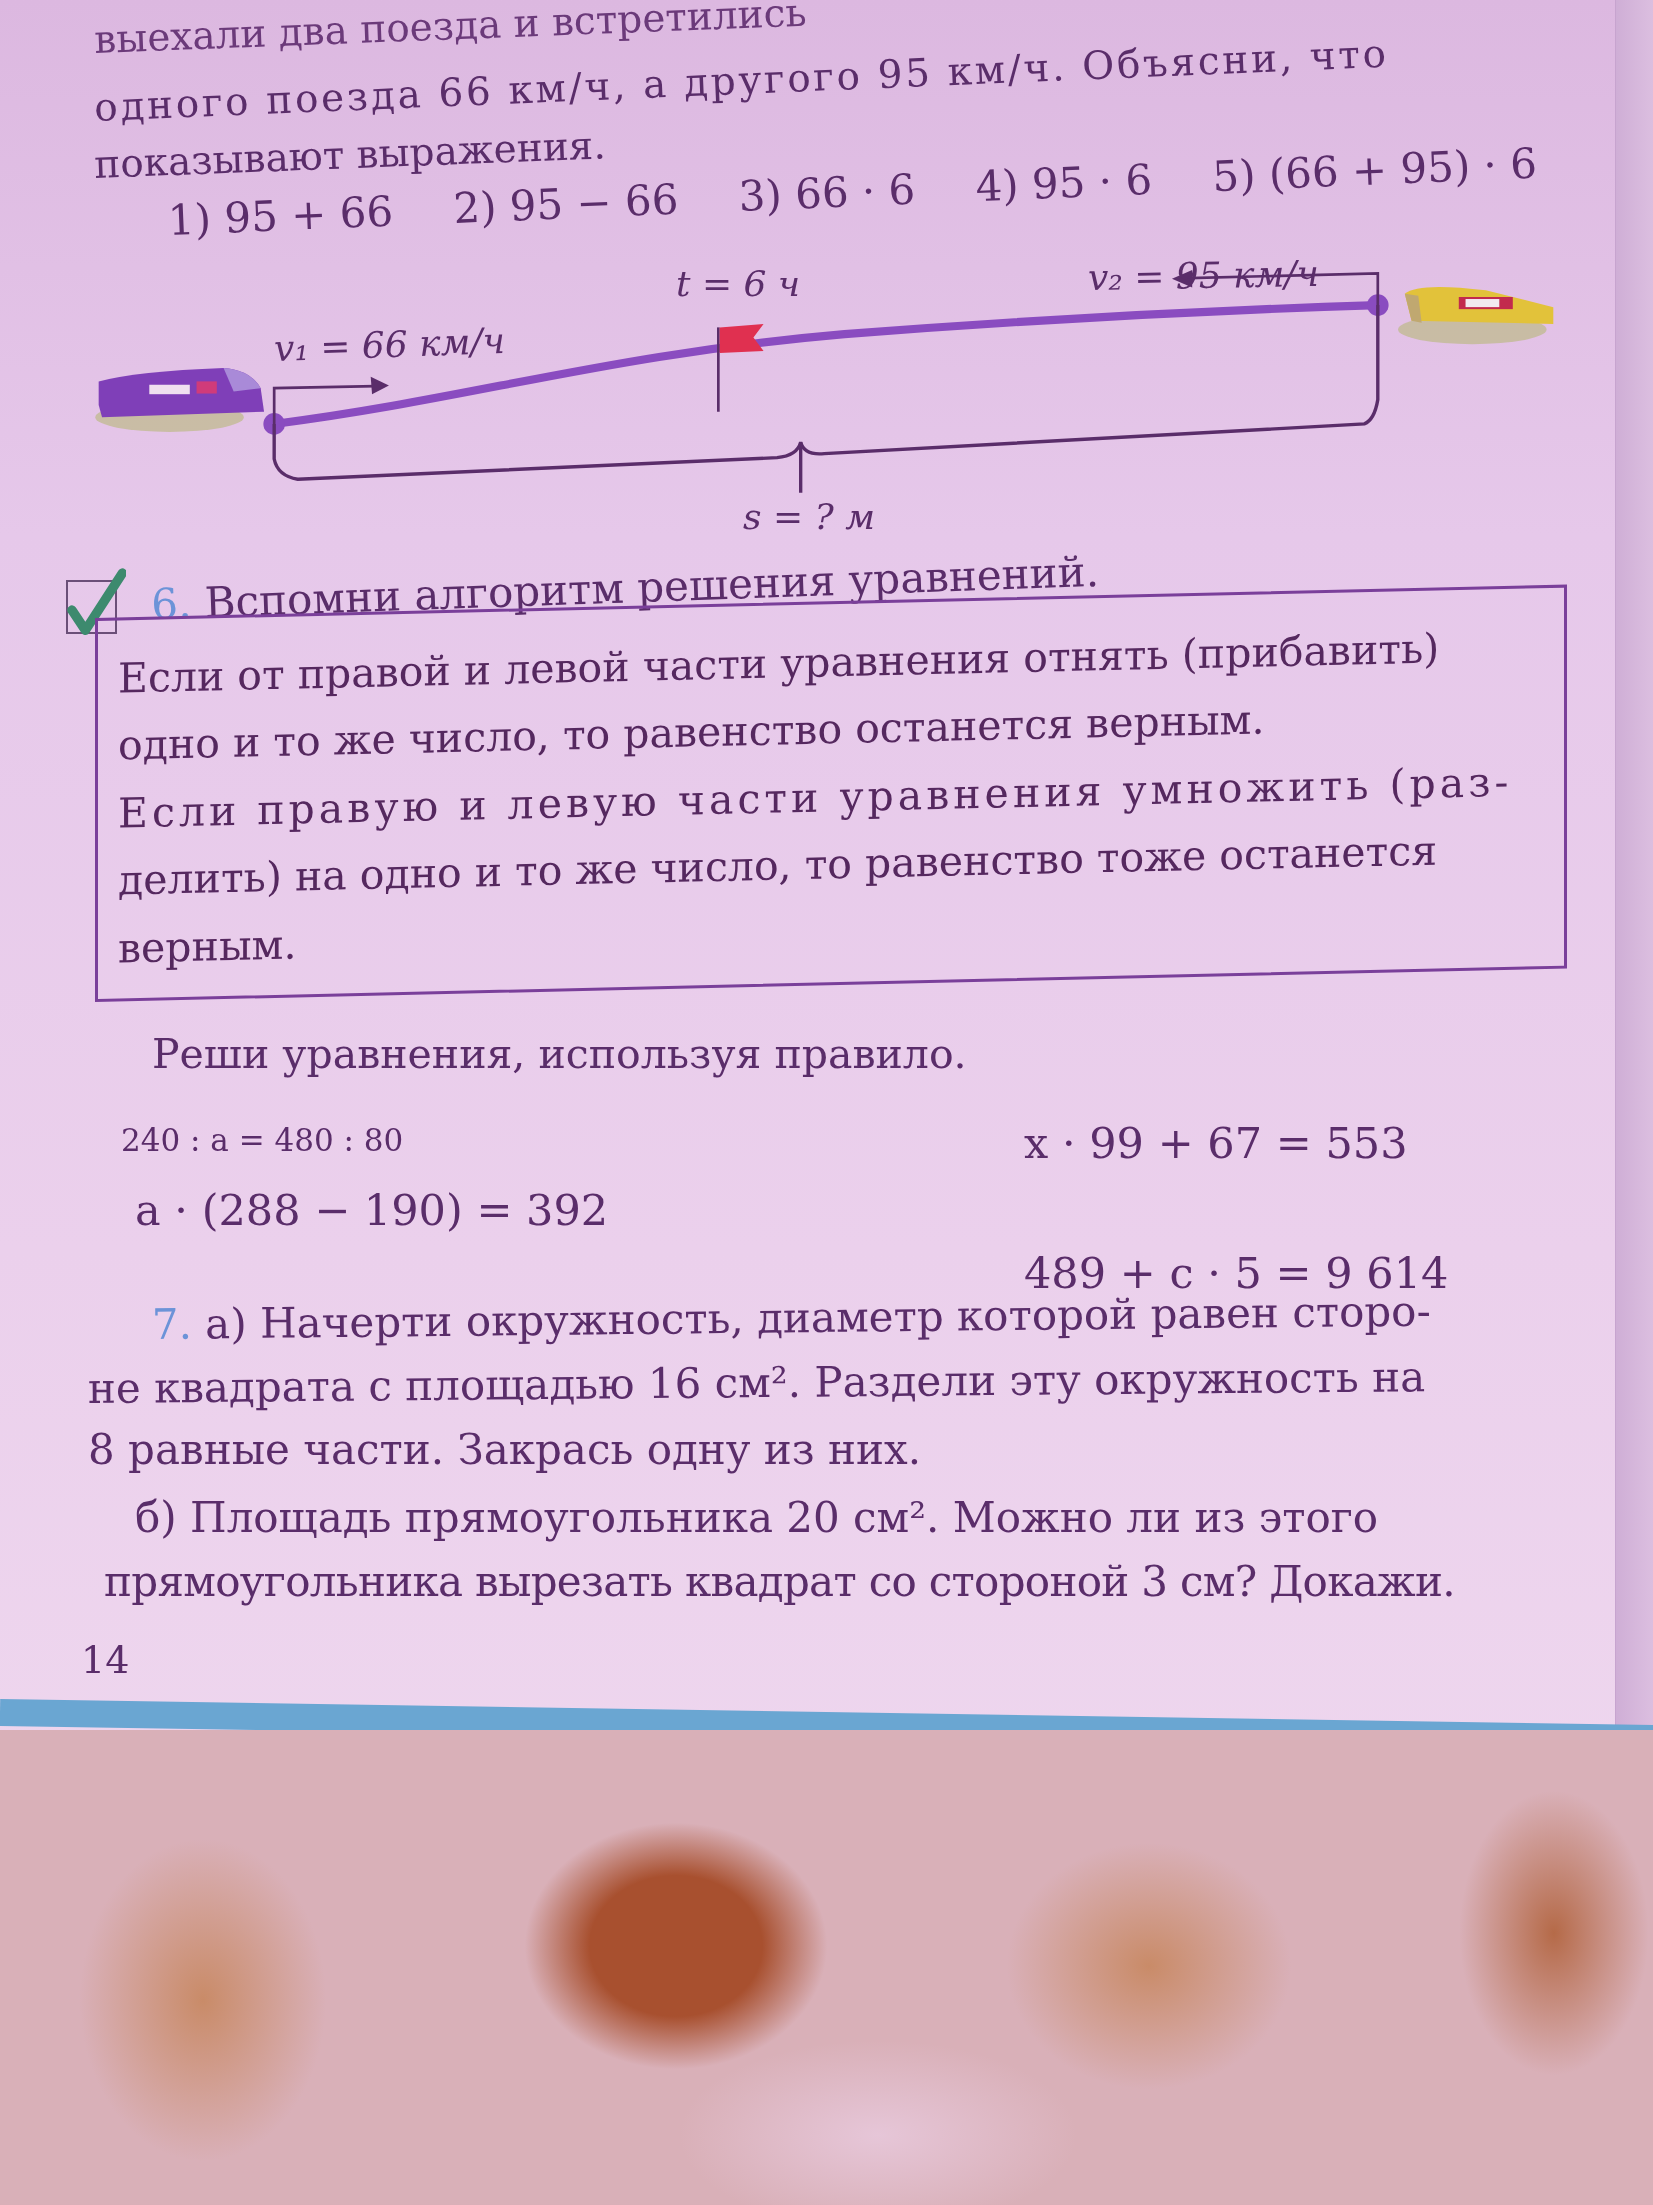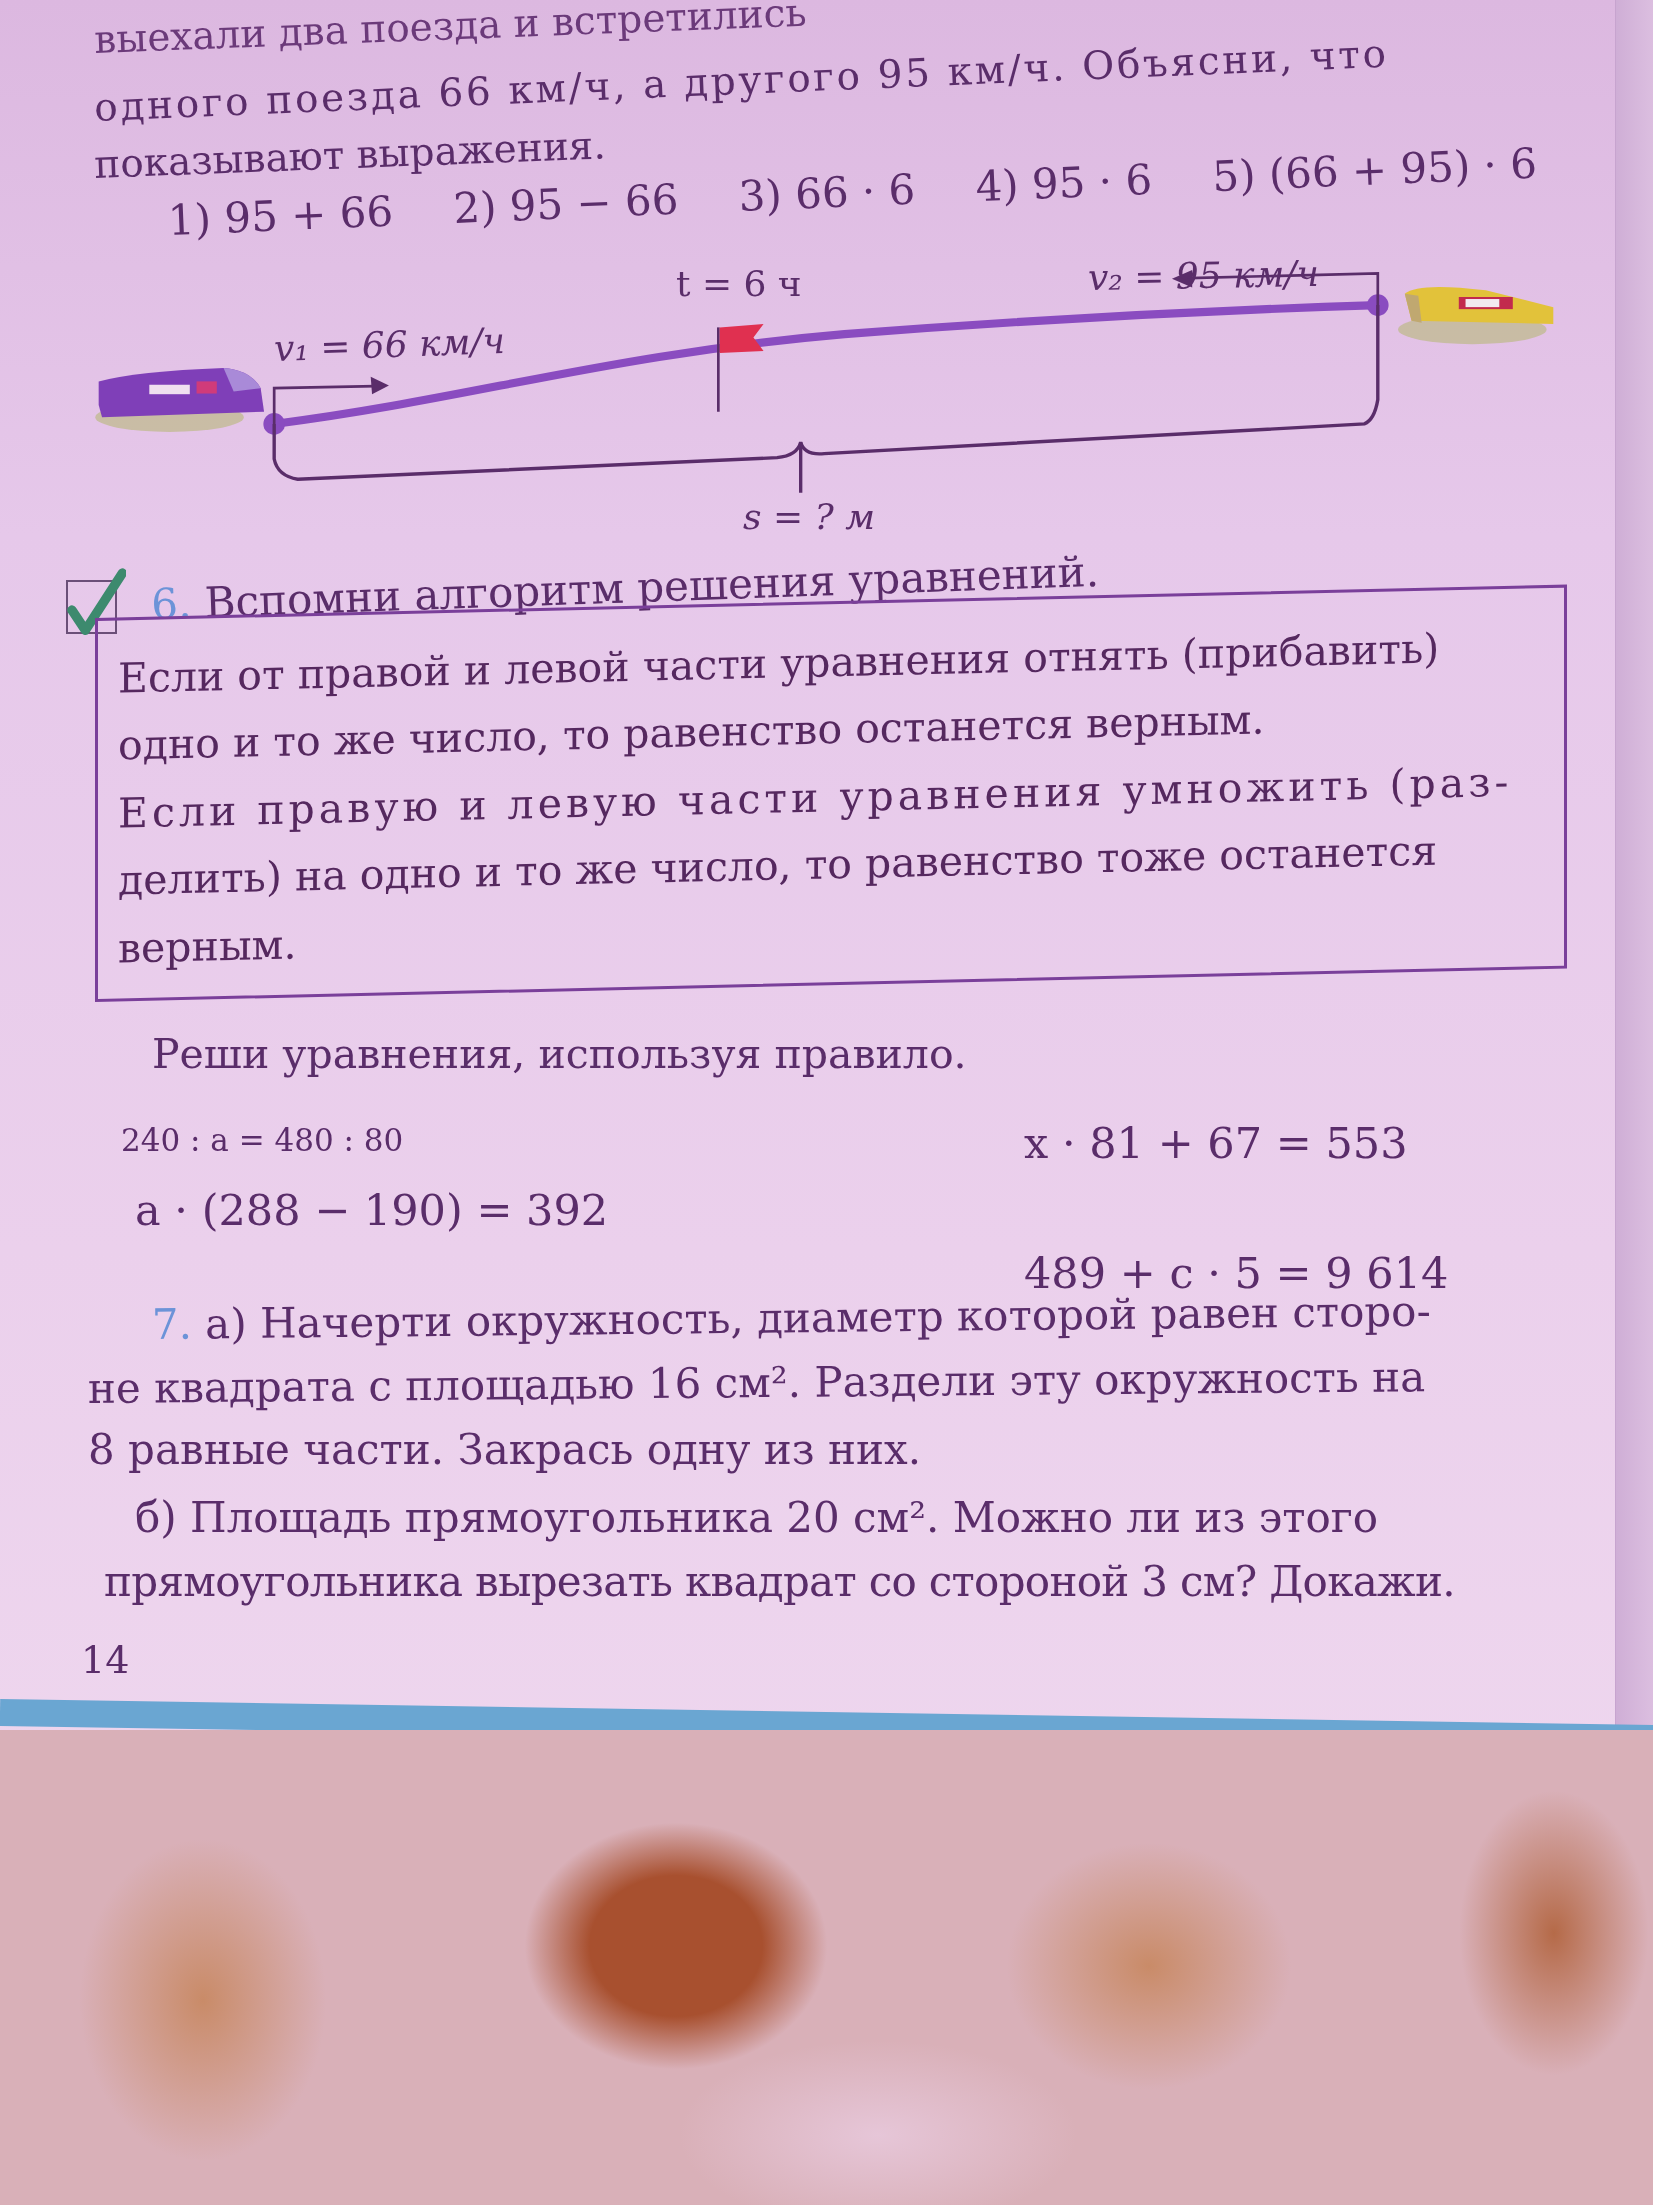--- a/index.html
+++ b/index.html
@@ -160,21 +160,21 @@
       <path d="M2040 92 L2040 45 L1760 52" stroke="#5a2d6a" stroke-width="4" fill="none"></path>
       <polygon points="1735,53 1765,40 1765,66" fill="#5a2d6a"></polygon>
 
       <line x1="1063" y1="250" x2="1063" y2="125" stroke="#5a2d6a" stroke-width="4"></line>
       <path d="M1065 125 L1130 120 L1115 140 L1130 160 L1065 163 Z" fill="#e03050"></path>
 
       <path d="M405 268 L405 320 Q410 345 440 350 L1150 318 Q1180 315 1185 295 Q1190 315 1220 312 L2020 268 Q2035 262 2040 232 L2040 92" stroke="#5a2d6a" stroke-width="5" fill="none"></path>
       <line x1="1185" y1="295" x2="1185" y2="370" stroke="#5a2d6a" stroke-width="5"></line>
     </svg>
     <div style="position:absolute; left:274px; top:81px; font-size:36px; font-style:italic; transform: rotate(-2deg); white-space:nowrap;">v₁ = 66 км/ч</div>
-    <div style="position:absolute; left:676px; top:20px; font-size:36px; white-space:nowrap;">t = 6 ч</div>
+    <div style="position:absolute; left:676px; top:20px; font-size:36px; font-style:italic; white-space:nowrap;">t = 6 ч</div>
     <div style="position:absolute; left:1088px; top:12px; font-size:36px; font-style:italic; transform: rotate(-1deg); white-space:nowrap;">v₂ = 95 км/ч</div>
     <div style="position:absolute; left:743px; top:253px; font-size:36px; font-style:italic; white-space:nowrap;">s = ? м</div>
   </div>
 
   <div class="checkbox">
     <svg width="61" height="74" viewBox="0 0 90 110">
       <path d="M10 70 L30 100 L85 15" stroke="#3d8a6e" stroke-width="14" fill="none" stroke-linecap="round" stroke-linejoin="round"></path>
     </svg>
   </div>
   <div class="line" style="left:152px; top:584px; transform: rotate(-2deg); font-size:42px;">
@@ -187,21 +187,21 @@
     <div class="rule-text" style="top:101px;">одно и то же число, то равенство останется верным.</div>
     <div class="rule-text" style="top:169px; letter-spacing:4px;">Если правую и левую части уравнения умножить (раз-</div>
     <div class="rule-text" style="top:236px;">делить) на одно и то же число, то равенство тоже останется</div>
     <div class="rule-text" style="top:304px;">верным.</div>
   </div>
 
   <div class="line" style="left:152px; top:1034px; font-size:41px; color:#5a2d6a;">Реши уравнения, используя правило.</div>
 
   <div class="line" style="left:121px; top:1125px; font-size:31px;">240 : a = 480 : 80</div>
   <div class="line" style="left:135px; top:1189px; font-size:43px;">a · (288 − 190) = 392</div>
-  <div class="line" style="left:1024px; top:1122px; font-size:43px;">x · 81 + 67 = 553</div>
+  <div class="line" style="left:1024px; top:1122px; font-size:43px;">x · 99 + 67 = 553</div>
   <div class="line" style="left:1024px; top:1252px; font-size:43px;">489 + c · 5 = 9 614</div>
 
   <div class="line" style="left:152px; top:1304px; transform: rotate(-0.6deg); font-size:42px;">
     <span class="blue">7.</span>
     <span>а) Начерти окружность, диаметр которой равен сторо-</span>
   </div>
   <div class="line" style="left:88px; top:1368px; transform: rotate(-0.5deg); font-size:42px;">не квадрата с площадью 16 см². Раздели эту окружность на</div>
   <div class="line" style="left:88px; top:1429px; font-size:42px;">8 равные части. Закрась одну из них.</div>
   <div class="line" style="left:135px; top:1497px; font-size:42px;">б) Площадь прямоугольника 20 см². Можно ли из этого</div>
   <div class="line" style="left:84px; top:1561px; font-size:42px; letter-spacing:-0.7px;margin-left:20px;">прямоугольника вырезать квадрат со стороной 3 см? Докажи.</div>

